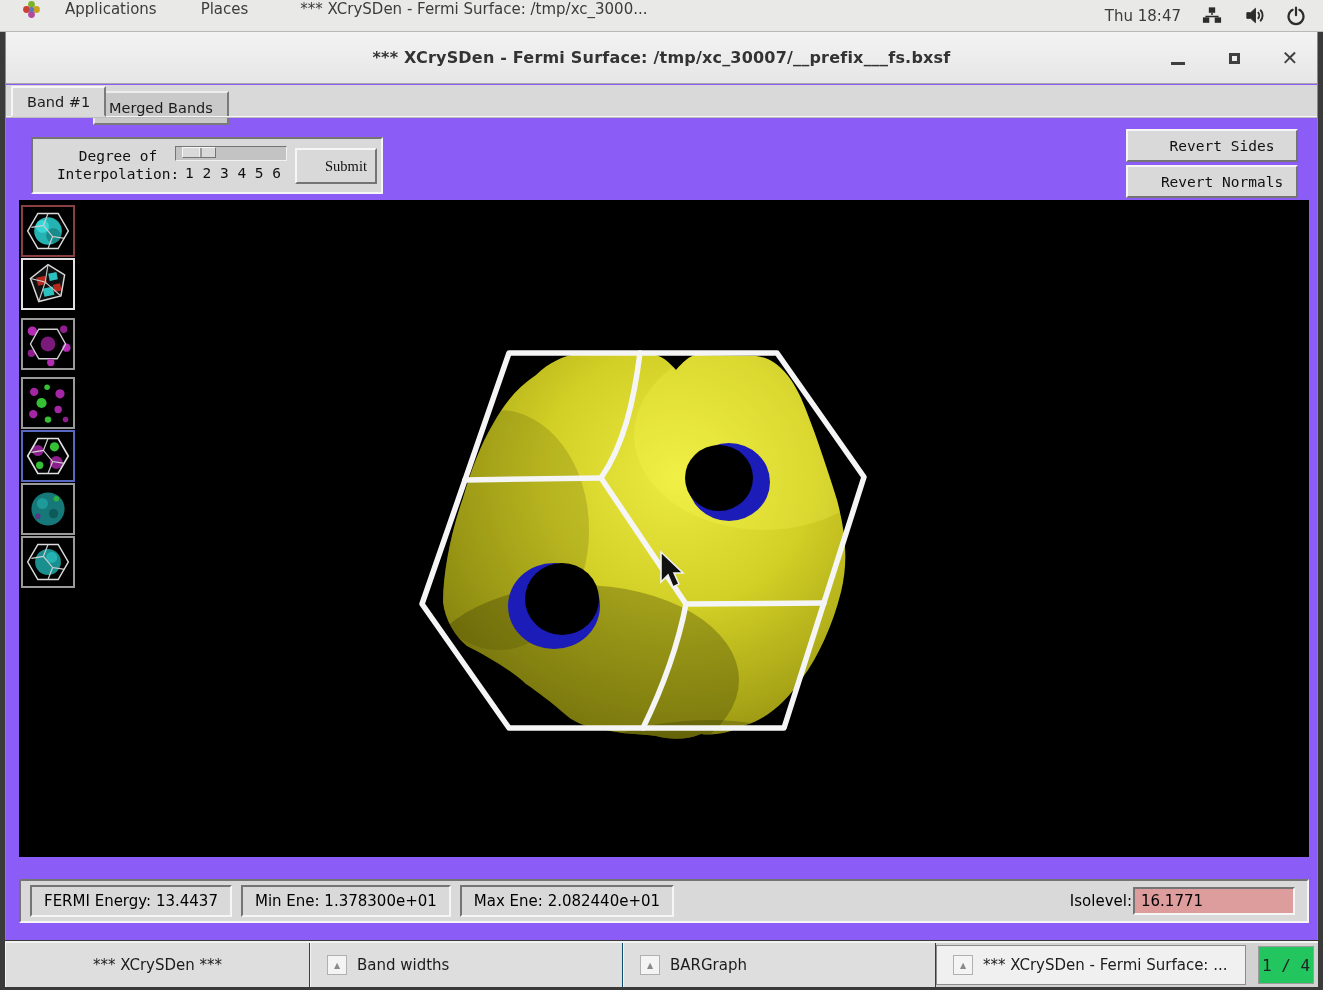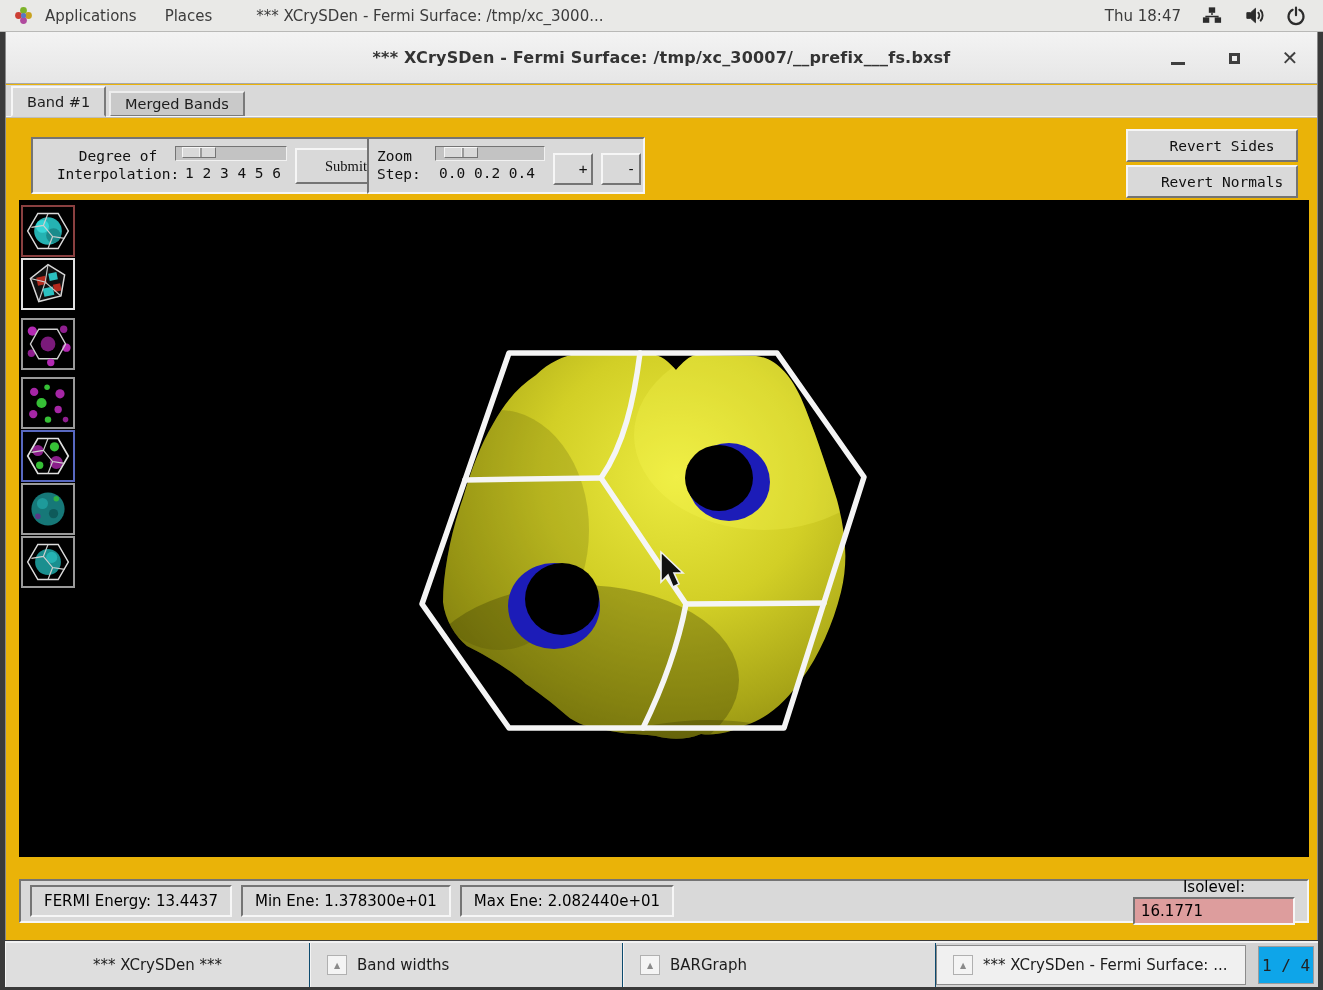--- a/index.html
+++ b/index.html
@@ -2,44 +2,44 @@
 <html><head>
 <meta charset="utf-8">
 <style>
   * { margin:0; padding:0; box-sizing:border-box; }
   html,body { width:1323px; height:990px; }
   body { font-family:"DejaVu Sans", sans-serif; background:#3a3a3a; position:relative; overflow:hidden; }
 
   
   .top-bar { position:absolute; left:0; top:0; width:1323px; height:32px; background:#e9e9e7;
              border-bottom:1px solid #b9b9b7; display:flex; align-items:center; color:#3c3c3c; font-size:15px; }
-  .top-bar .menu { padding:0 14px; height:100%; display:flex; align-items:center; gap:12px; cursor:default; }
+  .top-bar .menu { padding:0 22px; height:100%; display:flex; gap:24px; cursor:default; }
   .top-right { margin-left:auto; display:flex; align-items:center; gap:20px; padding-right:16px; }
   .clock { font-size:15px; color:#3c3c3c; }
   .sysicon { width:22px; height:22px; display:inline-flex; align-items:center; justify-content:center; }
 
   
-  .window { position:absolute; left:5px; top:32px; width:1313px; height:908px; background:#eab308;
+  .window { position:absolute; left:5px; top:32px; width:1313px; height:908px; background:#8b5cf6;
             border-left:1px solid #8a8a8a; border-right:1px solid #8a8a8a; }
   .titlebar { position:absolute; left:0; top:0; width:100%; height:52px;
               background:linear-gradient(#f3f3f3,#e6e6e6); border-bottom:1px solid #a8a8a8;
               display:flex; align-items:center; justify-content:center; }
   .title-text { font-weight:bold; font-size:16px; color:#333; letter-spacing:.2px; }
   .win-controls { position:absolute; right:14px; top:0; height:52px; display:flex; align-items:center; gap:30px; }
   .wc-btn { width:26px; height:26px; display:flex; align-items:center; justify-content:center; cursor:pointer; }
   .glyph-min { width:14px; height:3px; background:#3f3f3f; margin-top:10px; }
   .glyph-max { width:11px; height:11px; border:3px solid #3f3f3f; }
   .glyph-close { font-size:20px; font-weight:bold; color:#3f3f3f; line-height:1; }
 
   
   .tabstrip { position:absolute; left:0; top:53px; width:100%; height:31px; background:#d9d9d9; }
   .tab { position:absolute; top:3px; height:28px; padding:0 14px; font-size:14.5px; color:#1c1c1c;
          display:flex; align-items:center; border:2px solid; cursor:pointer; }
   .tab.active { left:5px; background:#d9d9d9; border-color:#f6f6f6 #7a7a7a #d9d9d9 #f6f6f6; z-index:3; top:1px; height:31px; }
-  .tab.inactive { left:103px; background:#c9c9c9; border-color:#ededed #7a7a7a #7a7a7a #ededed; top:6px; height:26px; }
+  .tab.inactive { left:87px; background:#c9c9c9; border-color:#ededed #7a7a7a #7a7a7a #ededed; top:6px; height:34px; }
   .nb-line { position:absolute; left:0; top:84px; width:100%; height:2px; background:#f6f6f6; border-bottom:1px solid #bdbdbd; }
 
   
   .raised { border:2px solid; border-color:#f6f6f6 #747474 #747474 #f6f6f6; background:#d9d9d9; }
   .sunken { border:2px solid; border-color:#747474 #f6f6f6 #f6f6f6 #747474; background:#d9d9d9; }
   .mono  { font-family:"DejaVu Sans Mono", monospace; }
 
   
   .ctl-group { position:absolute; top:105px; height:57px; }
   .grp-interp { left:25px; width:352px; }
@@ -69,37 +69,37 @@
   .thumb svg { display:block; width:100%; height:100%; }
   .t-sel { border-color:#8a4040; }
   .t-white { border-color:#e2e2e2; }
   .t-blue { border-color:#5868c0; }
   .scene { position:absolute; left:0; top:0; width:1290px; height:657px; }
 
   
   .status-strip { position:absolute; left:13px; top:847px; width:1290px; height:44px; background:#d9d9d9;
                   border:2px solid; border-color:#747474 #f6f6f6 #f6f6f6 #747474; display:flex; align-items:center; }
   .stat-box { margin-left:9px; padding:5px 12px; font-size:15px; color:#000; background:#d9d9d9; }
-  .iso-wrap { margin-left:auto; display:flex; align-items:center; gap:1px; margin-right:12px;flex-direction:column; }
+  .iso-wrap { margin-left:auto; display:flex; align-items:center; gap:1px; margin-right:12px; }
   .iso-label { font-size:15px; color:#000; }
   .iso-input { width:162px; height:28px; font-size:15px; font-family:"DejaVu Sans", sans-serif; color:#000;
                background:#dd9d9d; border:2px solid; border-color:#747474 #f6f6f6 #f6f6f6 #747474; padding:2px 6px; }
 
   
   .taskbar { position:absolute; left:5px; top:941px; width:1313px; height:46px; background:#d2d2d2;
              border-top:2px solid #f2f2f2; display:flex; align-items:stretch; }
   .task-item { position:relative; flex:0 0 auto; display:flex; align-items:center; gap:10px; padding:0 16px;
                font-size:15px; color:#1c1c1c; background:#dedede; border-right:1px solid #0c4a6e;
                border-left:1px solid #f4f4f4; cursor:pointer; }
   .task-item.first { width:305px; justify-content:center; }
   .task-item.w2 { width:313px; } .task-item.w3 { width:313px; }
   .task-item.active { width:310px; background:#f0f0f0; border:1px solid #8b8b8b; margin:2px 0; }
   .mini-win { width:20px; height:20px; background:#f4f4f4; border:1px solid #b0b0b0; display:flex; align-items:center; justify-content:center;
               font-size:8px; color:#8a8a8a; }
-  .pager { margin-left:auto; margin-right:4px; align-self:center; width:56px; height:38px; background:#0ea5e9;
+  .pager { margin-left:auto; margin-right:4px; align-self:center; width:56px; height:38px; background:#22c55e;
            border:1px solid #9c9c9c; display:flex; align-items:center; justify-content:center;
            font-size:16px; color:#222; }
 </style>
 </head>
 <body>
 
 <div class="top-bar">
   <div class="menu">
     <svg width="19" height="19" viewBox="0 0 19 19">
       <circle cx="9.5" cy="4.5" r="3.4" fill="#7db32a"></circle>
@@ -176,32 +176,20 @@
       <div class="lbl2 mono interp-lbl">Degree of
 Interpolation:</div>
       <div class="slider sl-interp">
         <div class="handle" style="left:6px; width:34px;"></div>
       </div>
       <div class="scale-txt mono interp-scale">1 2 3 4 5 6</div>
       <div class="tk-btn mono raised btn-submit">Submit</div>
     </div>
   </div>
 
-  <div class="ctl-group grp-zoom sunken">
-    <div class="ctl-inner">
-      <div class="lbl2 mono zoom-lbl">Zoom
-Step:</div>
-      <div class="slider sl-zoom">
-        <div class="handle" style="left:8px; width:34px;"></div>
-      </div>
-      <div class="scale-txt mono zoom-scale">0.0 0.2 0.4</div>
-      <div class="tk-btn mono raised btn-plus">+</div>
-      <div class="tk-btn mono raised btn-minus">-</div>
-    </div>
-  </div>
 
   <div class="tk-btn mono raised btn-revert rv1">Revert Sides</div>
   <div class="tk-btn mono raised btn-revert rv2">Revert Normals</div>
 
   <div class="canvas">
 
     <svg class="scene" viewBox="0 0 1290 657">
       <defs>
         <radialGradient id="yg" cx="58%" cy="32%" r="80%">
           <stop offset="0%" stop-color="#eceb40"></stop>

